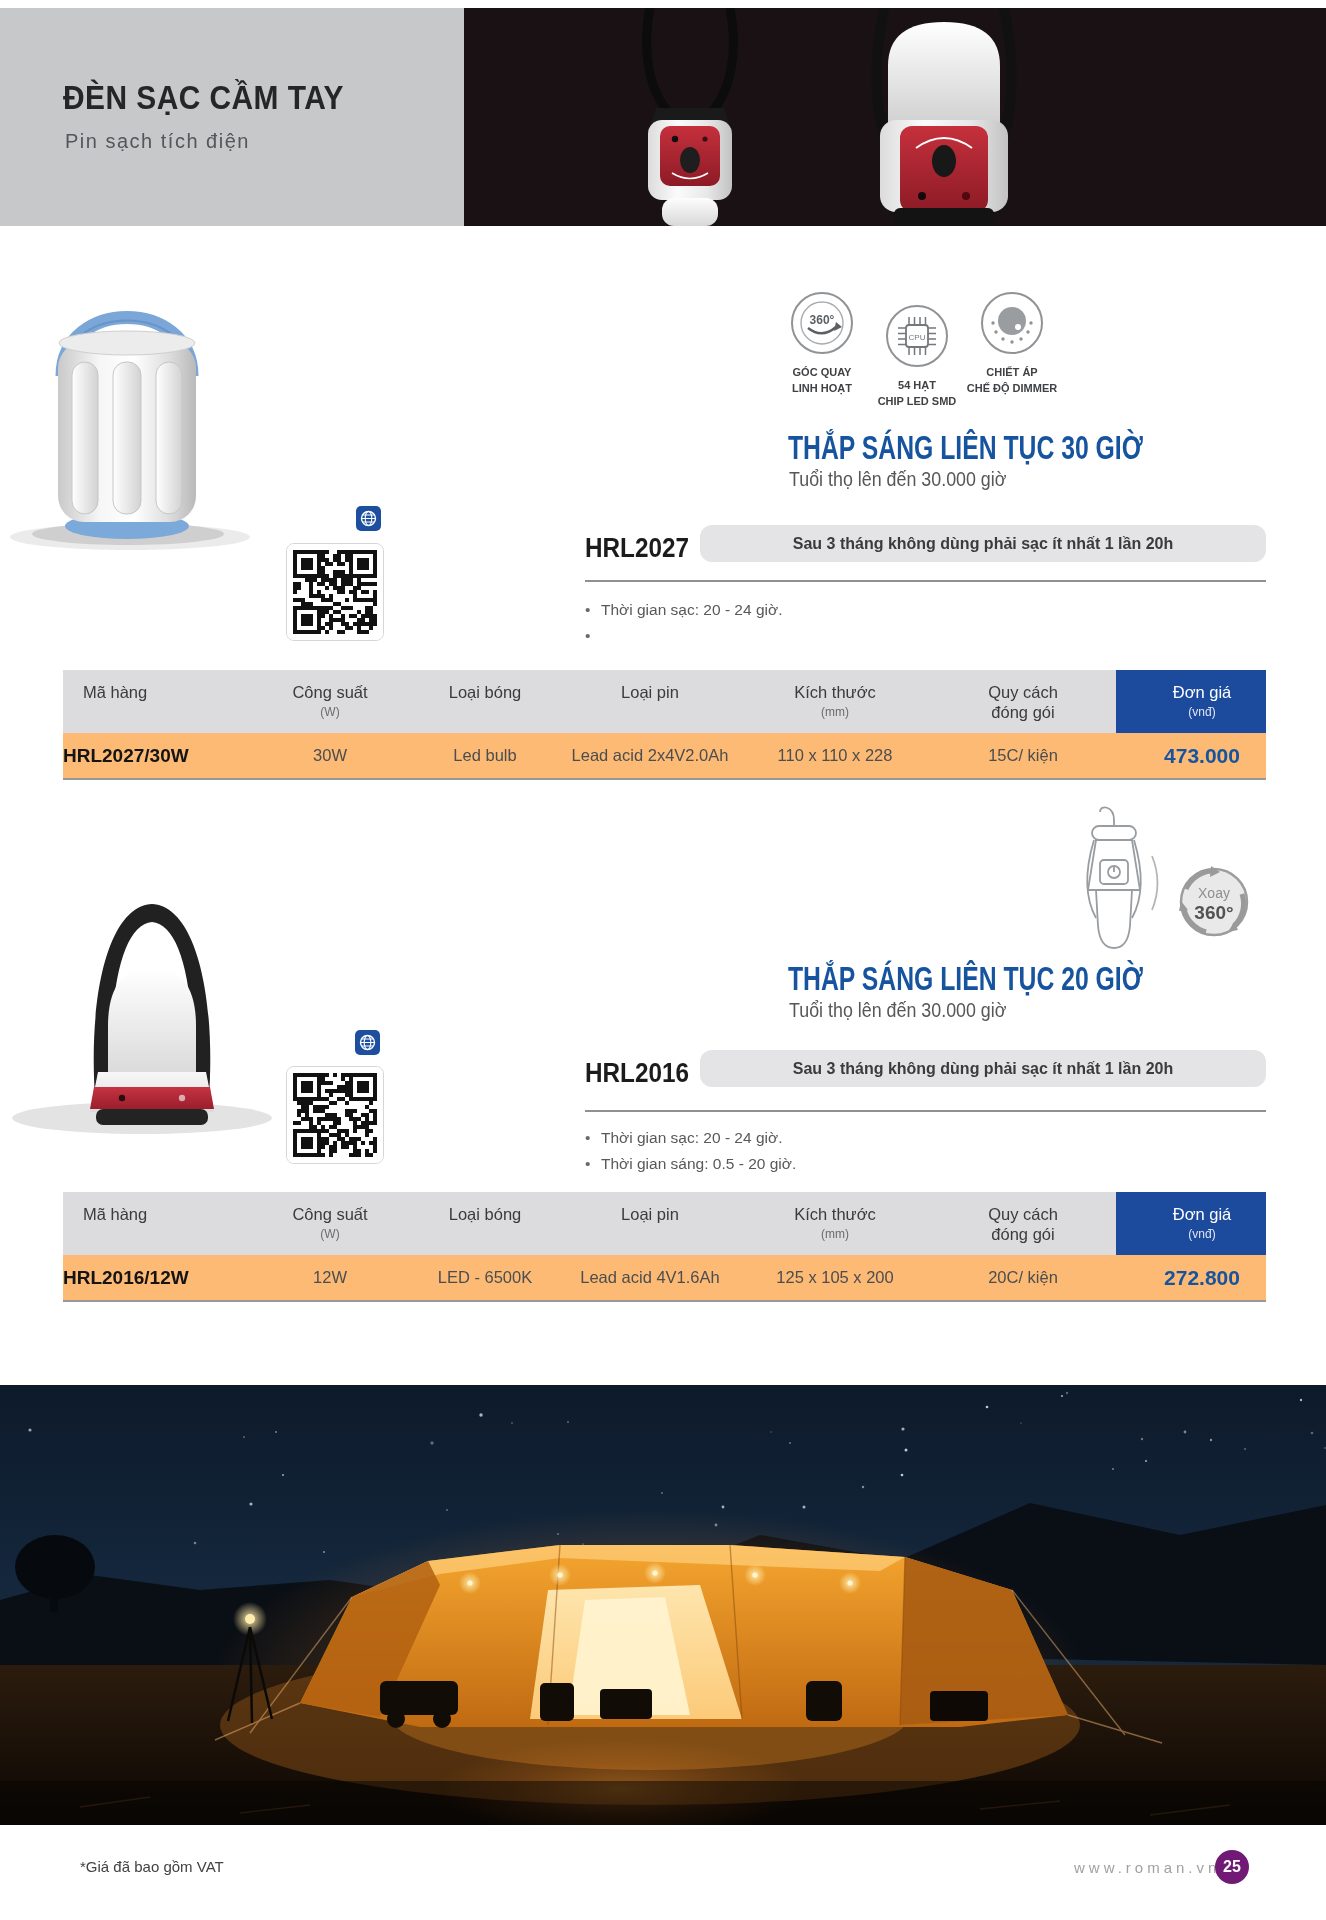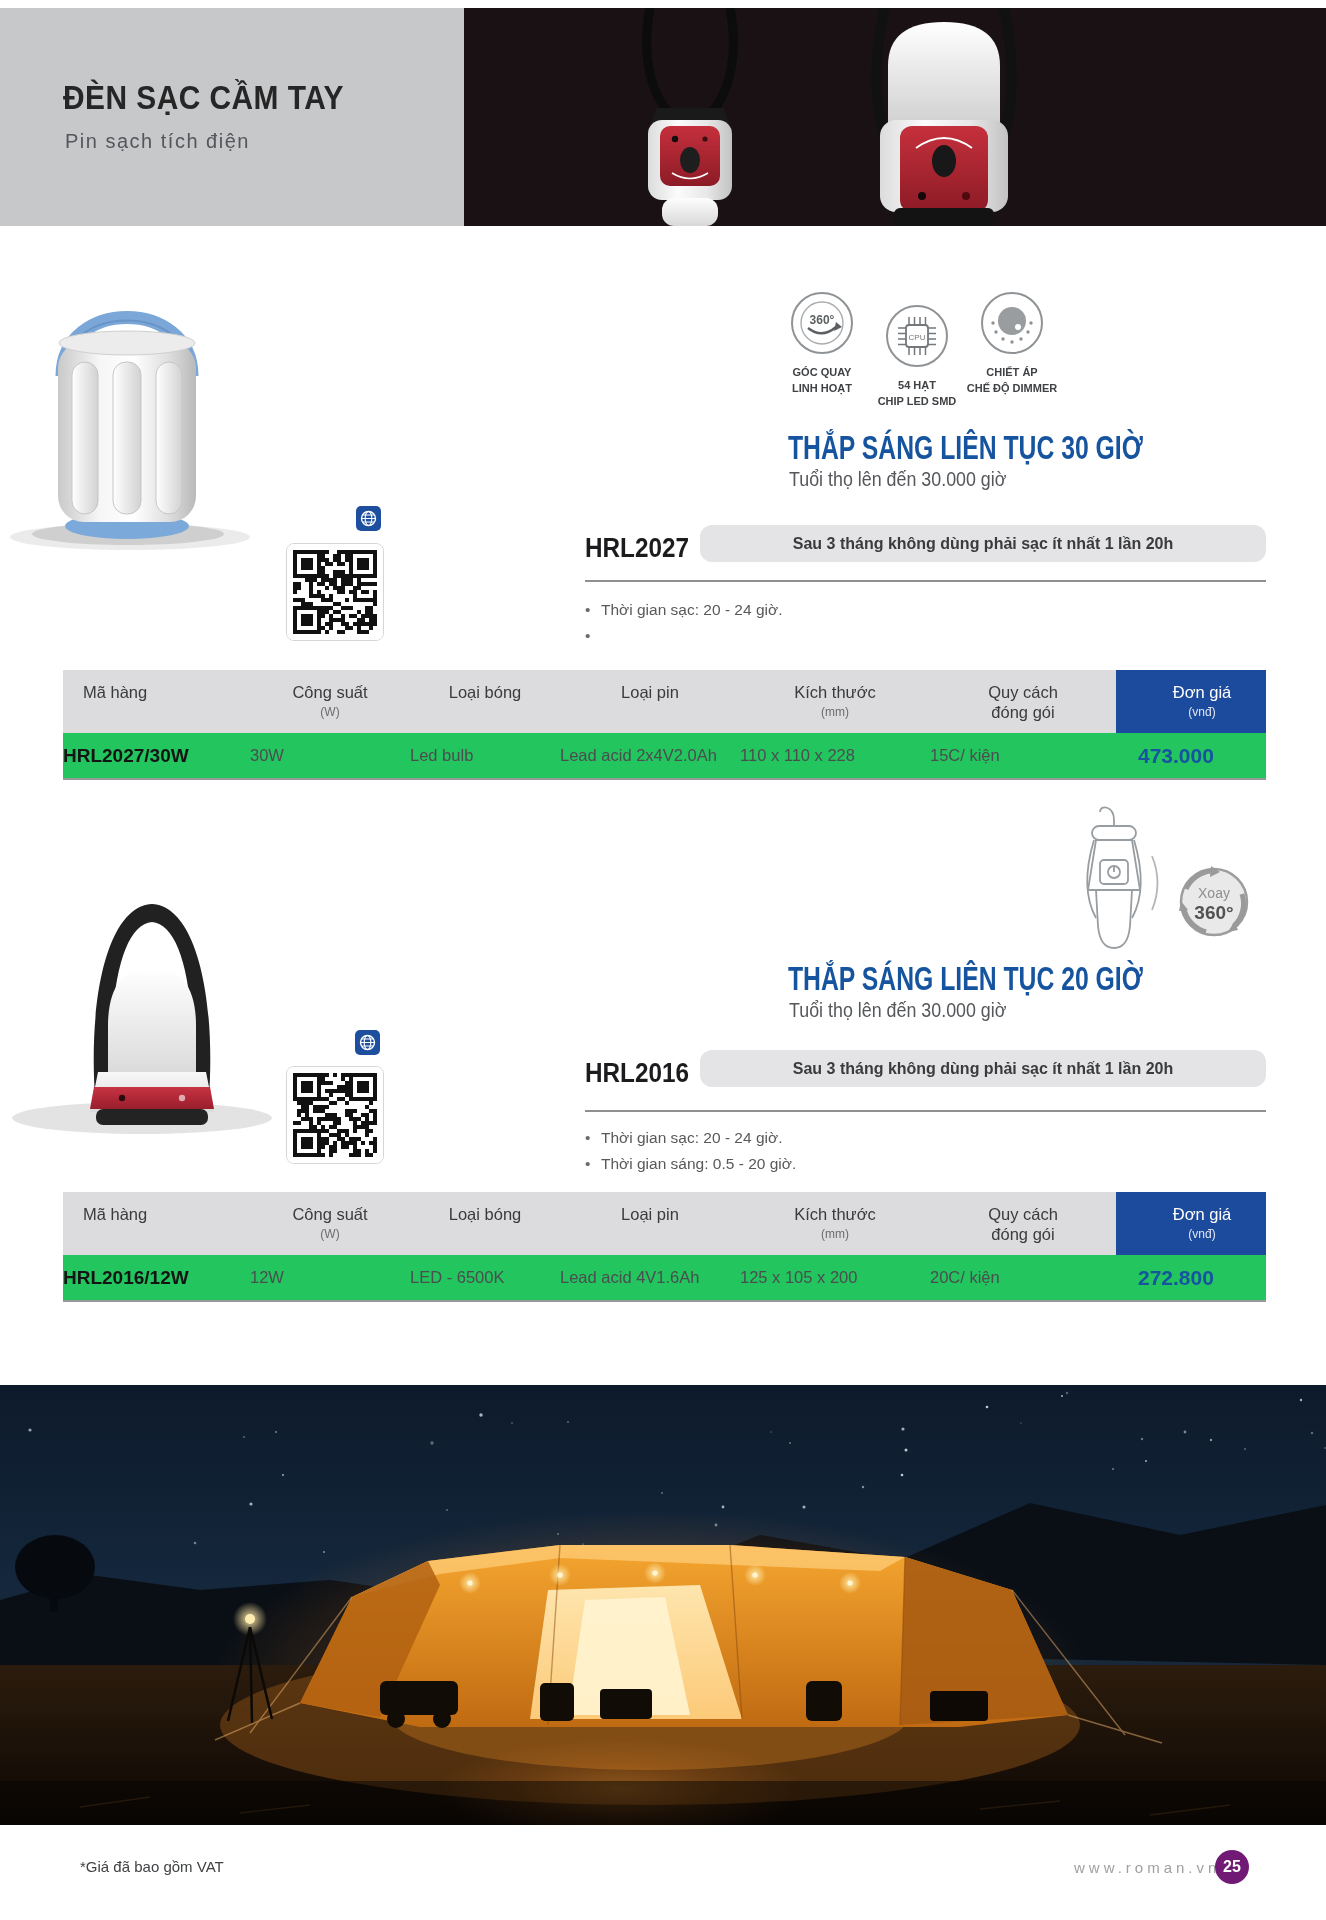--- a/index.html
+++ b/index.html
@@ -39,28 +39,28 @@
   .s1 { left:585px; top:580px; } .s2 { left:585px; top:1110px; }
   .bullets { width:700px; }
   .b1 { left:585px; top:599px; } .b2 { left:585px; top:1127px; }
   .bullet { display:flex; font-size:15.5px; color:#58595b; line-height:21px; margin-bottom:5px; white-space:nowrap; }
   .bullet .dot { width:16px; color:#6a6b6d; }
 
   
   .tbl { left:63px; width:1203px; }
   .tb1 { top:670px; } .tb2 { top:1192px; }
   .t-head { display:flex; height:63px; background:#dcdcde; }
-  .t-row  { display:flex; height:47px; background:#22c55e; align-items:center; border-bottom:2px solid #97989a; }
+  .t-row  { display:flex; height:47px; background:#fdba74; align-items:center; border-bottom:2px solid #97989a; }
   .th { padding-top:13px; text-align:center; font-size:16.5px; color:#3a3b3d; }
   .th .lbl { display:block; line-height:18px; }
   .th .sub { display:block; font-size:12px; color:#6a6c6e; margin-top:4px; }
   .th.big-sub .sub { font-size:16.5px; color:#3a3b3d; margin-top:2px; }
   .th.navy { background:#1c4a9c; color:#ffffff; }
   .th.navy .sub { color:#dfe6f3; }
-  .td { font-size:16.5px; color:#4b4d4f; white-space:nowrap; }
+  .td { text-align:center; font-size:16.5px; color:#4b4d4f; white-space:nowrap; }
   .td.code { text-align:left; padding-left:20px; font-size:19px; font-weight:bold; color:#141415; }
   .td.price { font-size:21px; font-weight:bold; color:#17549f; }
   .c-0 { width:187px; text-align:left; padding-left:20px; }
   .c-1 { width:160px; } .c-2 { width:150px; } .c-3 { width:180px; }
   .c-4 { width:190px; } .c-5 { width:186px; } .c-6 { width:150px;padding-left:22px; }
   .th.c-0 { padding-left:20px; }
   .td.c-0 { padding-left:0; }
 
   
   .qr { width:98px; height:98px; background:#ffffff; border:1px solid #d6d6d6; border-radius:8px; }

